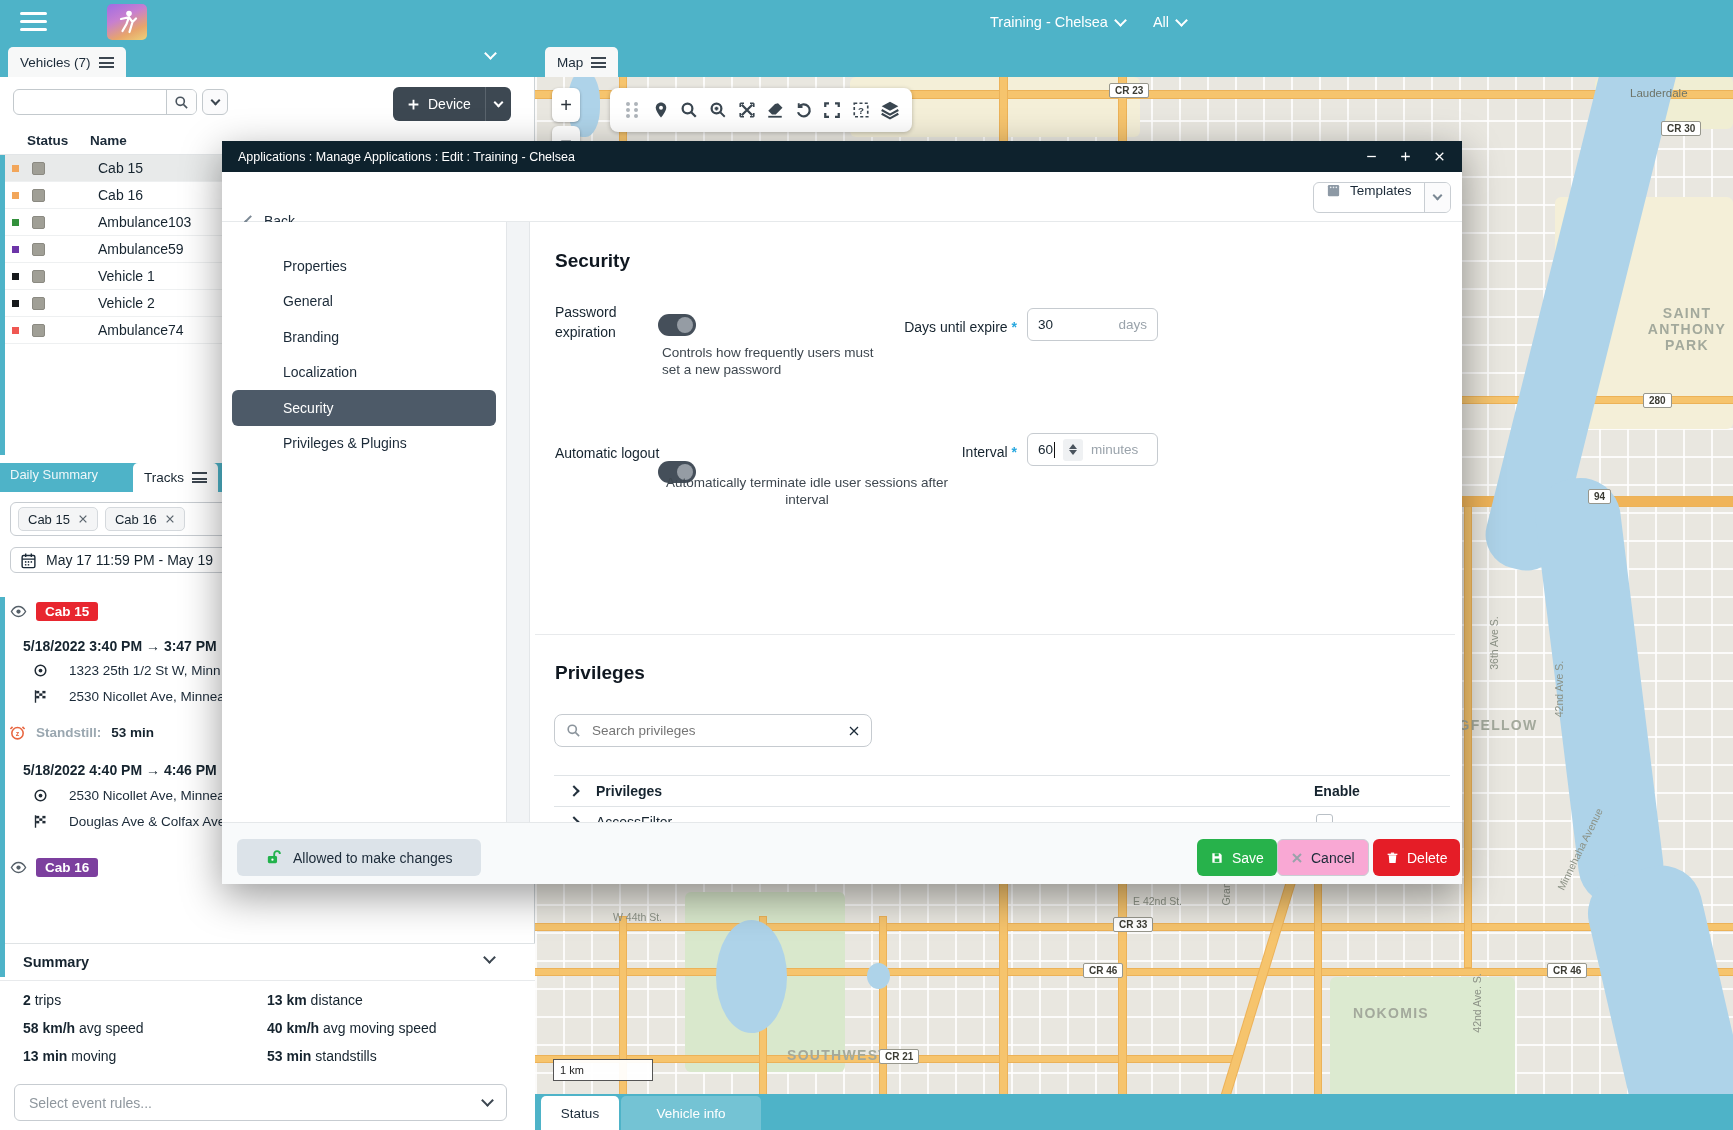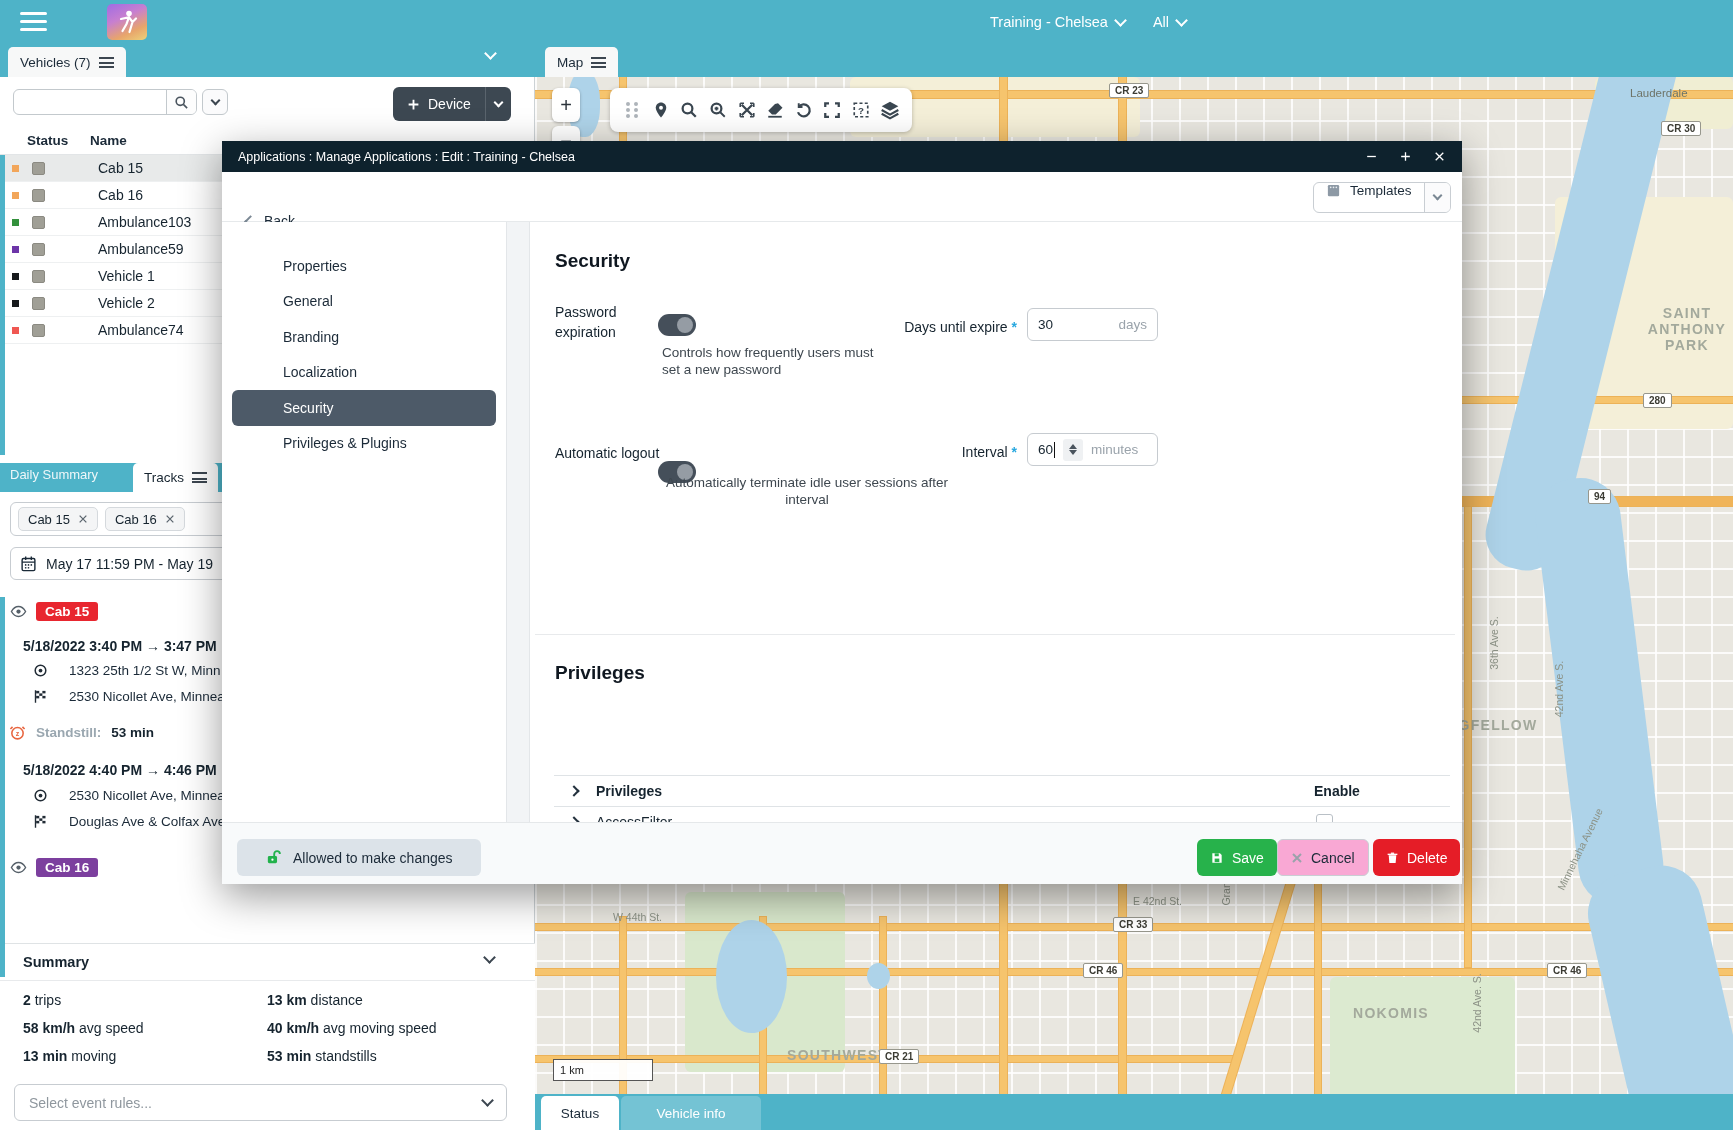--- a/index.html
+++ b/index.html
@@ -44,21 +44,21 @@
   .v-icon{width:13px;height:13px;background:#a09f96;border:1px solid #8b8a82;border-radius:2px;margin-left:13px;display:inline-block;}
   .v-name{margin-left:53px;font-size:14px;color:#16242f;}
   .teal-strip{position:absolute;left:0;width:5px;background:#4eb3c8;z-index:6;}
   
   .trackbar{position:absolute;left:0;top:463px;width:535px;height:29px;background:#4eb3c8;z-index:3;}
   .dstab{position:absolute;left:10px;top:467px;color:#eef7f9;font-size:13px;z-index:4;cursor:pointer;}
   .trackstab{position:absolute;left:133px;top:463px;height:29px;background:#fff;border-radius:5px 5px 0 0;
              display:flex;align-items:center;gap:8px;padding:0 11px;font-size:13.5px;z-index:4;cursor:pointer;}
   .chipbox{position:absolute;left:10px;top:502px;width:240px;height:34px;border:1px solid #c7ccd1;border-radius:6px;display:flex;align-items:center;gap:7px;padding:0 7px;z-index:3;background:#fff;}
   .chip{background:#f4f5f6;border:1px solid #d5d9dd;border-radius:5px;height:24px;display:flex;align-items:center;gap:8px;padding:0 9px;font-size:13px;cursor:pointer;}
-  .datebox{position:absolute;left:10px;top:547px;width:240px;height:33px;border:1px solid #c7ccd1;border-radius:6px;display:flex;align-items:center;gap:9px;padding:0 9px;font-size:14px;z-index:3;background:#fff;white-space:nowrap;overflow:hidden;cursor:pointer;}
+  .datebox{position:absolute;left:10px;top:547px;width:240px;height:26px;border:1px solid #c7ccd1;border-radius:6px;display:flex;align-items:center;gap:9px;padding:0 9px;font-size:14px;z-index:3;background:#fff;white-space:nowrap;overflow:hidden;cursor:pointer;}
   .trk{position:absolute;z-index:3;white-space:nowrap;}
   .badge{display:inline-block;color:#fff;font-size:13.5px;font-weight:bold;border-radius:3px;padding:2px 9px;}
   .triphead{font-weight:bold;font-size:14px;color:#16242f;}
   .addr{font-size:13.5px;color:#1b2a38;}
   .sslabel{color:#9aa7b0;font-weight:bold;font-size:13.5px;}
   .ssval{font-weight:bold;font-size:13.5px;color:#16242f;}
   
   .sumsec{position:absolute;left:0;top:943px;width:535px;height:187px;background:#fff;border-top:1px solid #dfe3e5;z-index:3;}
   .sumhead{position:absolute;left:23px;top:10px;font-weight:bold;font-size:14.5px;}
   .sumdiv{position:absolute;left:0;top:36px;width:535px;height:1px;background:#e8eaec;}
@@ -615,20 +615,30 @@
         <span class="stepper">
             <i class="up"></i>
             <i class="dn"></i>
           </span>
         <span class="unit" style="margin-left:8px;">minutes</span>
       </div>
 
       <div class="divline" style="left:5px;top:412px;width:920px;"></div>
       <div class="h1 abs" style="left:25px;top:440px;">Privileges</div>
 
+      <div class="psearch" style="left:24px;">
+        <svg width="15" height="15" viewBox="0 0 24 24" fill="none" stroke="#8b949c" stroke-width="2.6">
+            <circle cx="10" cy="10" r="6.5"></circle>
+            <path d="M15 15l6 6"></path>
+          </svg>
+        <input placeholder="Search privileges" style="">
+        <svg width="12" height="12" viewBox="0 0 24 24" stroke="#1b2a38" stroke-width="2.6">
+            <path d="M4 4l16 16M20 4L4 20"></path>
+          </svg>
+      </div>
 
       <div class="ptable" style="left:24px;">
         <div class="prow header">
           <span class="rchev"></span>
           <span class="plabel">Privileges</span>
           <span class="penable">Enable</span>
         </div>
         <div class="prow">
           <span class="rchev"></span>
           <span class="plabel">AccessFilter</span>

